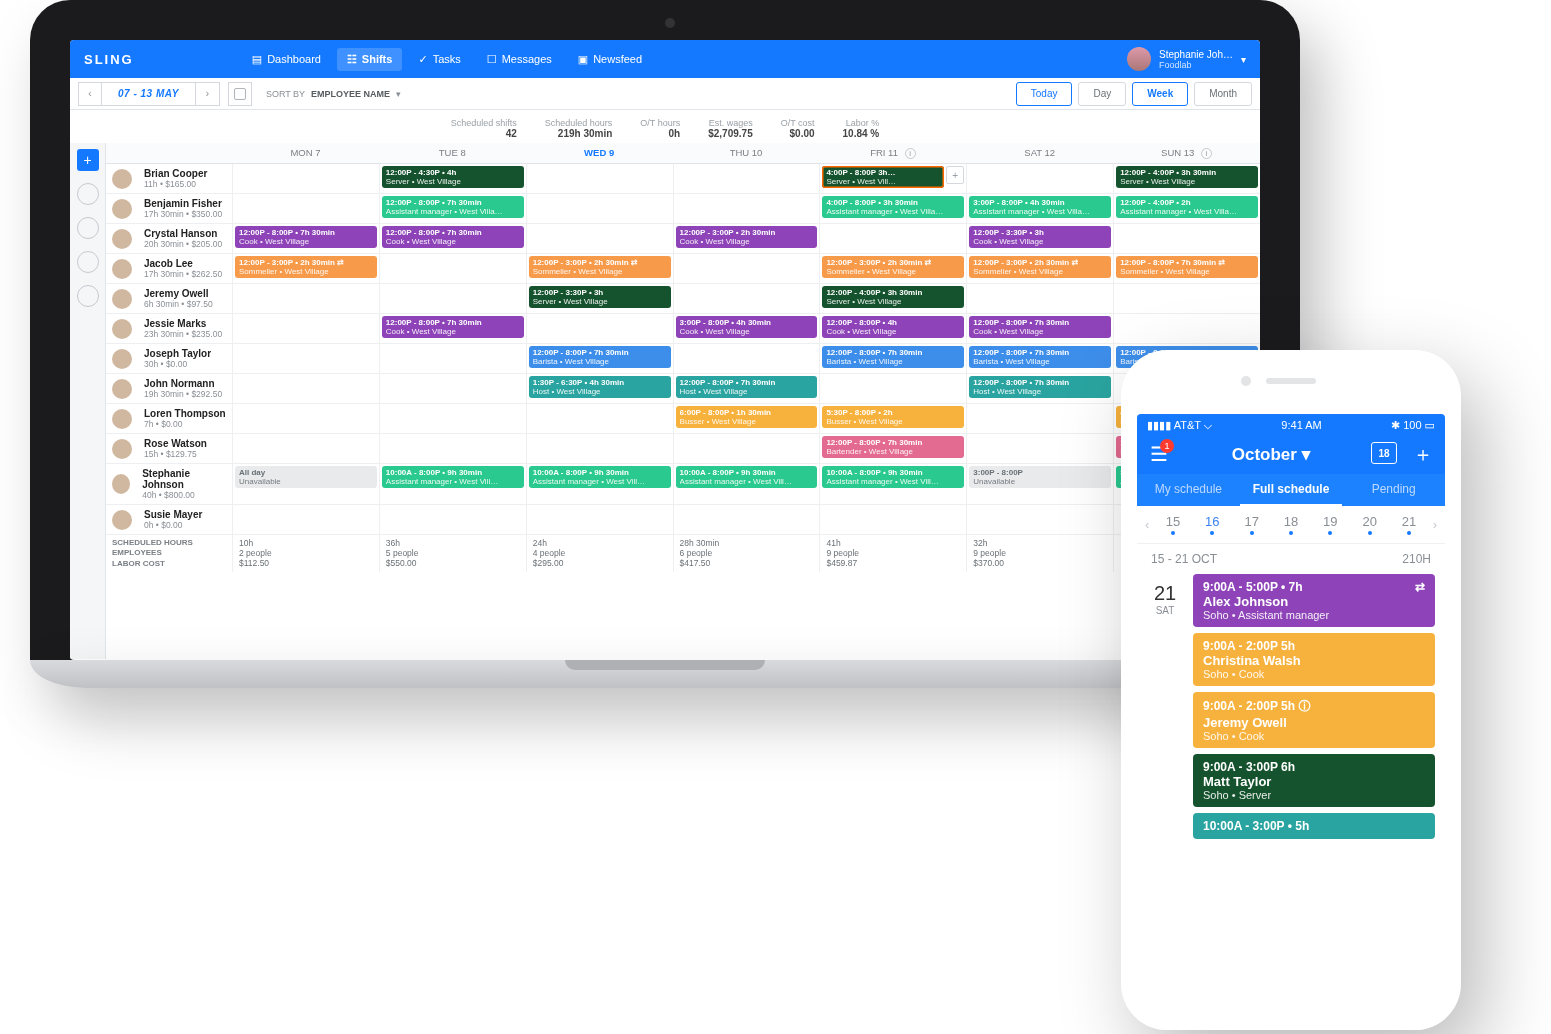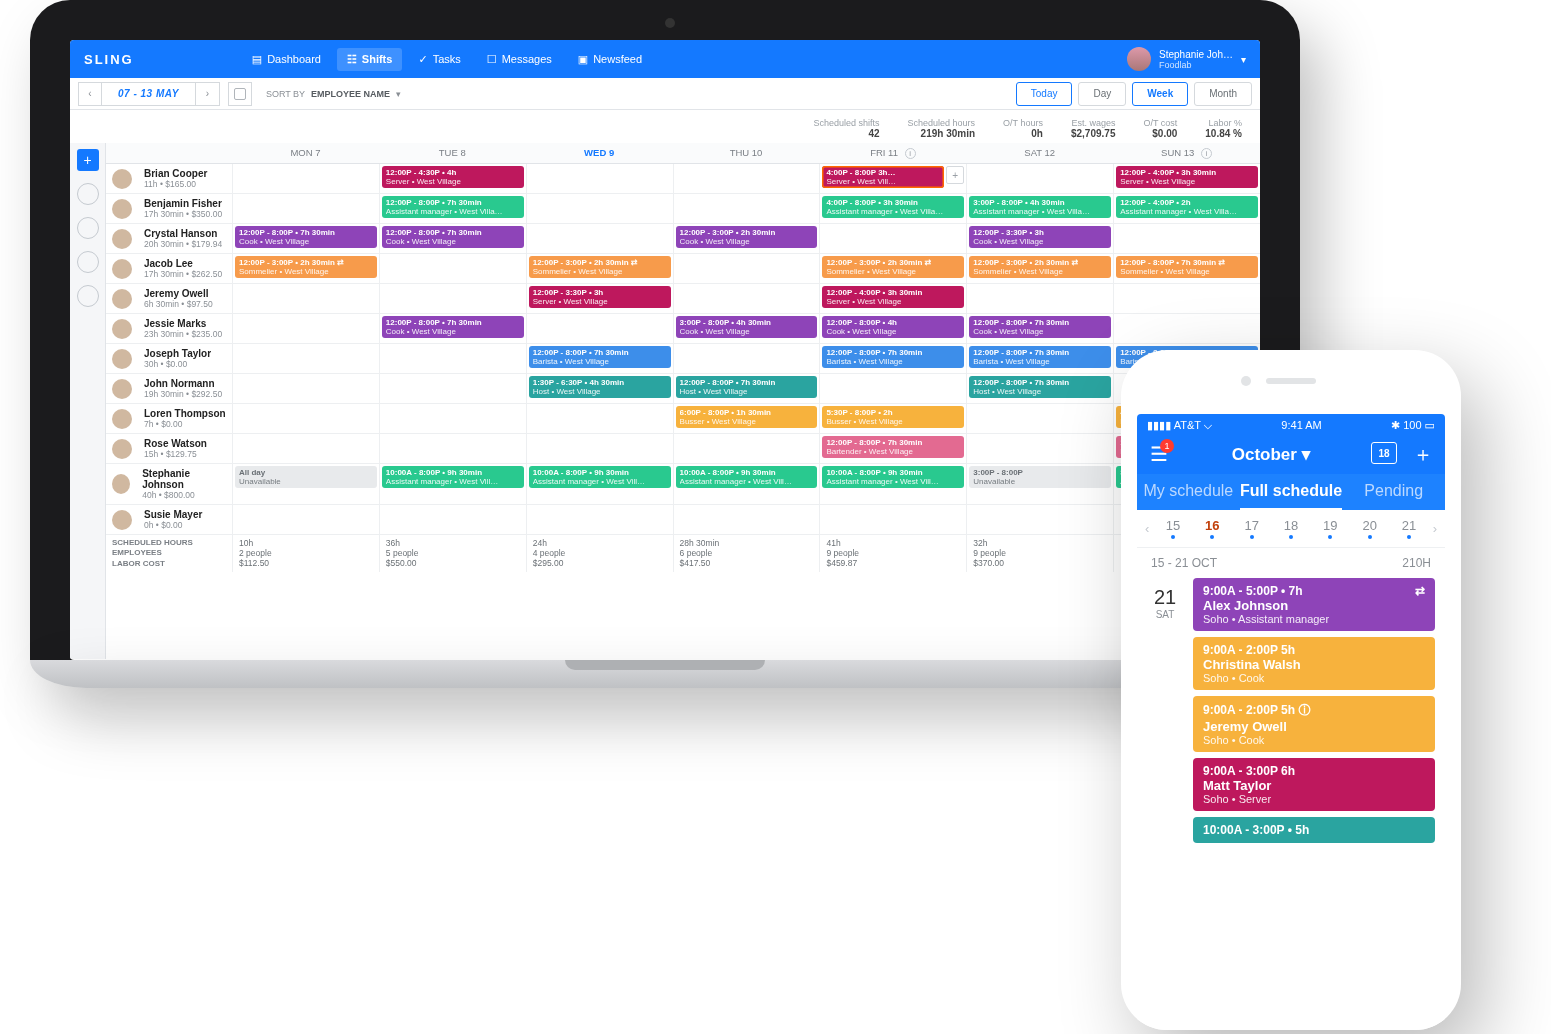--- a/index.html
+++ b/index.html
@@ -33,21 +33,21 @@
 .chk { width:24px; height:24px; border:1px solid #d5d9dd; display:flex; align-items:center; justify-content:center; cursor:pointer; }
 .chkbox { width:12px; height:12px; border:1px solid #b0b5ba; border-radius:2px; }
 .sort { color:#8a8f95; font-size:9px; display:flex; align-items:center; gap:6px; margin-left:6px; }
 .sort-val { color:#565b60; font-weight:600; }
 .tb-right { display:flex; gap:6px; margin-left:auto; }
 .btn { height:24px; padding:0 14px; border:1px solid #d5d9dd; border-radius:3px; font-size:10px; display:flex; align-items:center; cursor:pointer; color:#6a7075; background:#fff; }
 .btn.today { color:#1479ff; border-color:#1479ff; }
 .btn.active { color:#1479ff; border-color:#1479ff; font-weight:600; }
 
 
-.stats { display:flex; justify-content:flex-end; gap:28px; padding:8px 18px 4px; }
+.stats { display:flex; justify-content:center; gap:28px; padding:8px 18px 4px; }
 .stat { text-align:right; font-size:10px; color:#6a7075; }
 .stat-lbl { font-size:9px; color:#9aa0a6; }
 .stat-val { font-weight:700; color:#444; }
 
 
 .gridwrap { display:flex; height:calc(100% - 38px - 32px - 34px); }
 .sidebar { width:36px; background:#f5f6f8; border-right:1px solid #e1e4e8; display:flex; flex-direction:column; align-items:center; padding-top:6px; gap:12px; }
 .side-plus { width:22px; height:22px; background:#1479ff; color:#fff; border-radius:3px; display:flex; align-items:center; justify-content:center; font-size:14px; cursor:pointer; }
 .side-ico { width:22px; height:22px; border:1.5px solid #c5cad0; border-radius:50%; cursor:pointer; }
 .grid { flex:1; overflow:auto; }
@@ -58,45 +58,45 @@
 .row { display:grid; grid-template-columns:126px repeat(7,1fr); border-bottom:1px solid #edeff1; min-height:30px; }
 .row .cell { border-left:1px solid #edeff1; padding:2px; display:flex; flex-direction:column; gap:2px; }
 .emp { display:flex; align-items:center; gap:12px; padding:4px 6px; }
 .emp .av { width:20px; height:20px; border-radius:50%; background:#d0b8a0; }
 .emp-meta { font-size:8.5px; color:#8a8f95; }
 .emp-name { font-size:10px; font-weight:700; color:#222; }
 
 .shift { border-radius:3px; padding:2px 4px; color:#fff; font-size:8px; line-height:1.15; cursor:pointer; min-height:20px; }
 .shift .l1 { font-weight:700; white-space:nowrap; overflow:hidden; text-overflow:ellipsis; }
 .shift .l2 { opacity:.9; white-space:nowrap; overflow:hidden; text-overflow:ellipsis; }
-.c-red{background:#be185d}.c-green{background:#29c98f}.c-purple{background:#8e44b8}.c-orange{background:#f79b4b}.c-blue{background:#3d8eea}.c-teal{background:#2aa4a0}.c-rose{background:#e36a91}.c-gray{background:#e8eaec;color:#6a7075}.c-yellow{background:#f7b23d}
+.c-red{background:#14532d}.c-green{background:#29c98f}.c-purple{background:#8e44b8}.c-orange{background:#f79b4b}.c-blue{background:#3d8eea}.c-teal{background:#2aa4a0}.c-rose{background:#e36a91}.c-gray{background:#e8eaec;color:#6a7075}.c-yellow{background:#f7b23d}
 .shift.sel{box-shadow:inset 0 0 0 1.5px #ff6b00}
 .addslot{width:18px;height:18px;border:1px solid #d5d9dd;border-radius:2px;color:#9aa0a6;display:flex;align-items:center;justify-content:center;margin-left:auto;cursor:pointer;align-self:flex-start}
 
 .footer-row { display:grid; grid-template-columns:126px repeat(7,1fr); font-size:8.5px; color:#6a7075; }
 .footer-row .cell{ border-left:1px solid #edeff1; padding:3px 6px; }
 .foot-labels { padding:3px 6px; font-weight:700; color:#7a7f85; font-size:8px; line-height:1.3; }
 
 
 .phone { position:absolute; right:90px; top:350px; width:340px; height:680px; background:#fff; border-radius:46px; box-shadow:20px 30px 80px rgba(0,0,0,.28); padding:64px 16px 0; overflow:hidden; }
 .ph-speaker{position:absolute;top:28px;left:50%;transform:translateX(-50%);width:50px;height:6px;background:#e2e4e6;border-radius:3px}
 .ph-cam{position:absolute;top:26px;left:calc(50% - 50px);width:10px;height:10px;border-radius:50%;background:#e2e4e6}
 .ph-screen{background:#fff;height:100%;border-radius:4px;overflow:hidden;font-size:13px;color:#333;display:flex;flex-direction:column}
 .ph-status{background:#1479ff;color:#fff;height:22px;display:flex;align-items:center;justify-content:space-between;padding:0 10px;font-size:11px}
 .ph-header{background:#1479ff;color:#fff;padding:6px 10px 8px;display:flex;align-items:center;justify-content:space-between}
 .ph-title{font-size:17px;font-weight:600}
 .ph-icon{width:24px;height:24px;display:flex;align-items:center;justify-content:center;font-size:20px;position:relative;cursor:pointer}
 .badge{position:absolute;top:-3px;right:-3px;background:#ff3b30;color:#fff;width:14px;height:14px;border-radius:50%;font-size:9px;display:flex;align-items:center;justify-content:center}
-.ph-tabs{background:#1d82ff;color:#bcd9ff;display:flex;font-size:16px}
+.ph-tabs{background:#1d82ff;color:#bcd9ff;display:flex;font-size:12px}
 .ph-tab{flex:1;text-align:center;padding:8px 0;cursor:pointer}
 .ph-tab.active{color:#fff;font-weight:700;border-bottom:2px solid #fff}
 .ph-days{display:flex;align-items:center;padding:8px 4px;border-bottom:1px solid #eef0f2}
 .ph-days .ar{color:#c5cad0;padding:0 4px;cursor:pointer}
 .ph-days .d{flex:1;text-align:center;font-size:13px;color:#8a8f95;position:relative;cursor:pointer}
-.ph-days .d.active{color:#c2410c;font-weight:700}
+.ph-days .d.active{color:#3b82f6;font-weight:400}
 .ph-days .dot{width:4px;height:4px;border-radius:50%;background:#1479ff;margin:2px auto 0}
 .ph-range{display:flex;justify-content:space-between;padding:8px 14px;color:#8a8f95;font-size:12px}
 .ph-body{flex:1;overflow:auto;padding:0 0 0 0}
 .ph-row{display:flex;}
 .ph-daycol{width:56px;text-align:center;padding:8px 0;color:#333}
 .ph-daycol .num{font-size:20px;font-weight:300}
 .ph-daycol .wk{font-size:10px;color:#8a8f95}
 .ph-cards{flex:1;padding-right:10px;display:flex;flex-direction:column;gap:6px}
 .card{border-radius:4px;color:#fff;padding:6px 10px;cursor:pointer}
 .card .t1{font-weight:700;font-size:12px}
@@ -297,21 +297,21 @@
                       <div class="l2">Assistant manager • West Villa…</div>
                     </div>
                   </div>
                 </div>
               </div>
               <div class="row">
                 <div class="emp">
                   <div class="av"></div>
                   <div>
                     <div class="emp-name">Crystal Hanson</div>
-                    <div class="emp-meta">20h 30min • $179.94</div>
+                    <div class="emp-meta">20h 30min • $205.00</div>
                   </div>
                 </div>
                 <div class="cell">
                   <div style="display:flex;gap:2px">
                     <div class="shift c-purple" style="flex:1">
                       <div class="l1">12:00P - 8:00P • 7h 30min</div>
                       <div class="l2">Cook • West Village</div>
                     </div>
                   </div>
                 </div>

